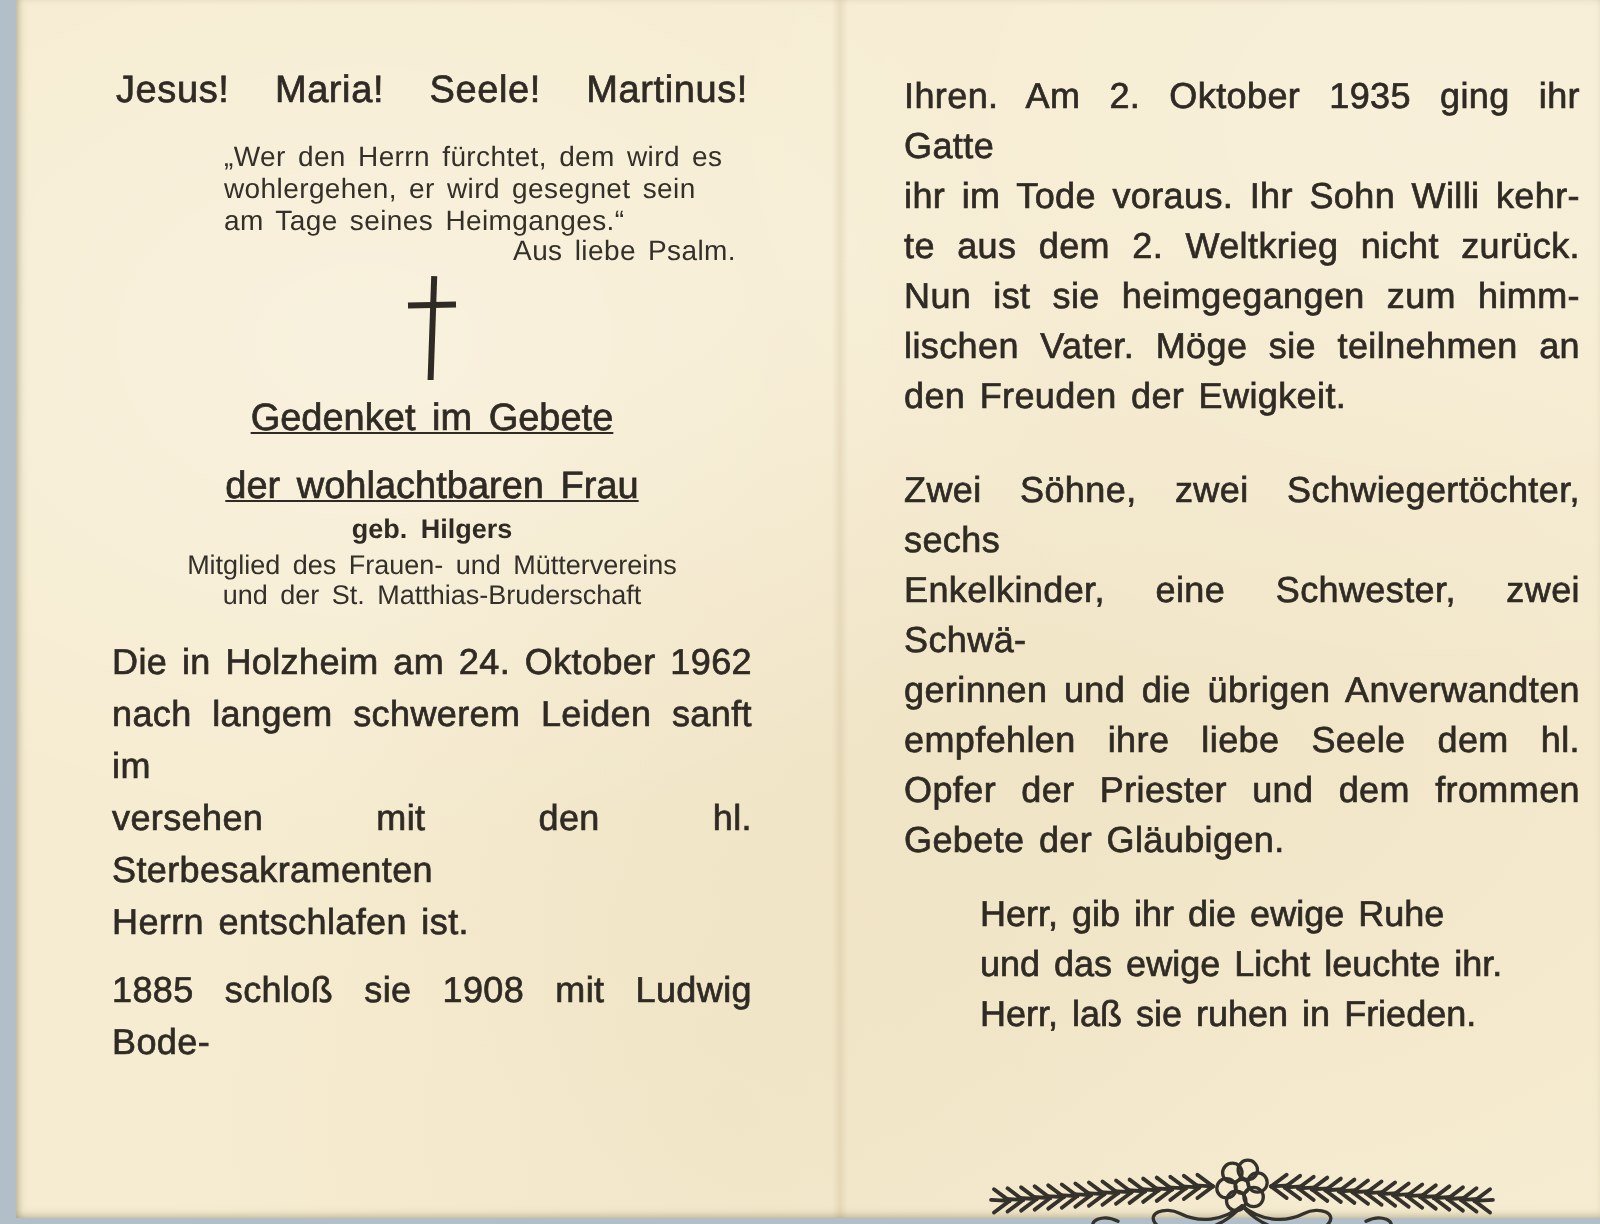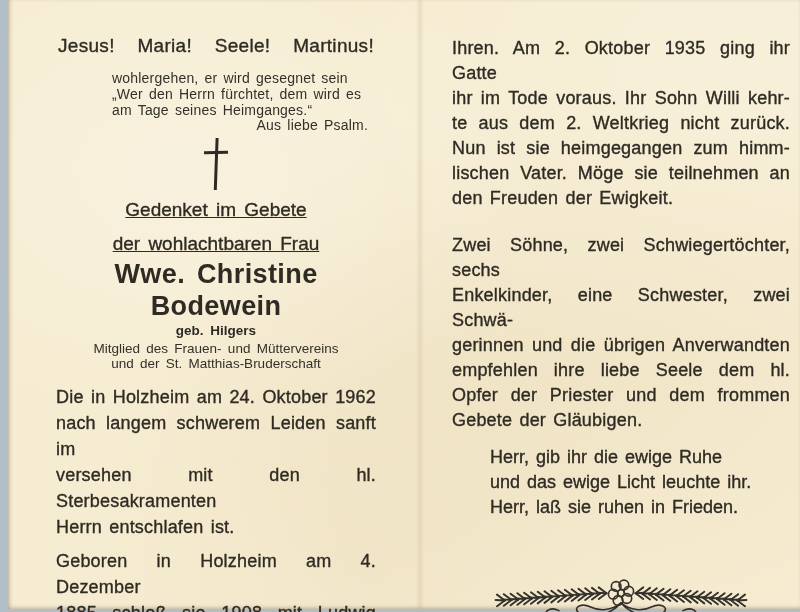--- a/index.html
+++ b/index.html
@@ -92,47 +92,45 @@
 
   <div class="col col-left">
     <div class="invocation thick">
       <span>Jesus!</span>
       <span>Maria!</span>
       <span>Seele!</span>
       <span>Martinus!</span>
     </div>
 
     <div class="quote">
+      <div class="line">„Wer den Herrn fürchtet, dem wird es</div>
       <div class="line">wohlergehen, er wird gesegnet sein</div>
-      <div class="line">„Wer den Herrn fürchtet, dem wird es</div>
       <div class="line">am Tage seines Heimganges.“</div>
       <div class="attribution">Aus liebe Psalm.</div>
     </div>
 
     <div class="cross-wrap">
       <div class="cross"></div>
     </div>
 
     <div class="intro intro-1 thick">Gedenket im Gebete</div>
     <div class="intro intro-2 thick">der wohlachtbaren Frau</div>
 
-    <h1 class="name">Wwe. Christine Bodewein</h1>
     <div class="maiden">geb. Hilgers</div>
     <div class="membership membership-1">Mitglied des Frauen- und Müttervereins</div>
     <div class="membership">und der St. Matthias-Bruderschaft</div>
 
     <div class="para para-l1 thick">
       <div class="line j">Die in Holzheim am 24. Oktober 1962</div>
       <div class="line j">nach langem schwerem Leiden sanft im</div>
       <div class="line j">versehen mit den hl. Sterbesakramenten</div>
       <div class="line l">Herrn entschlafen ist.</div>
     </div>
 
     <div class="para para-l2 thick">
-      <div class="line j">Geboren in Holzheim am 4. Dezember</div>
       <div class="line j">1885 schloß sie 1908 mit Ludwig Bode-</div>
 
     </div>
   </div>
 
   <div class="col col-right">
     <div class="para para-r1 thick">
       <div class="line j">Ihren. Am 2. Oktober 1935 ging ihr Gatte</div>
       <div class="line j">ihr im Tode voraus. Ihr Sohn Willi kehr-</div>
       <div class="line j">te aus dem 2. Weltkrieg nicht zurück.</div>

